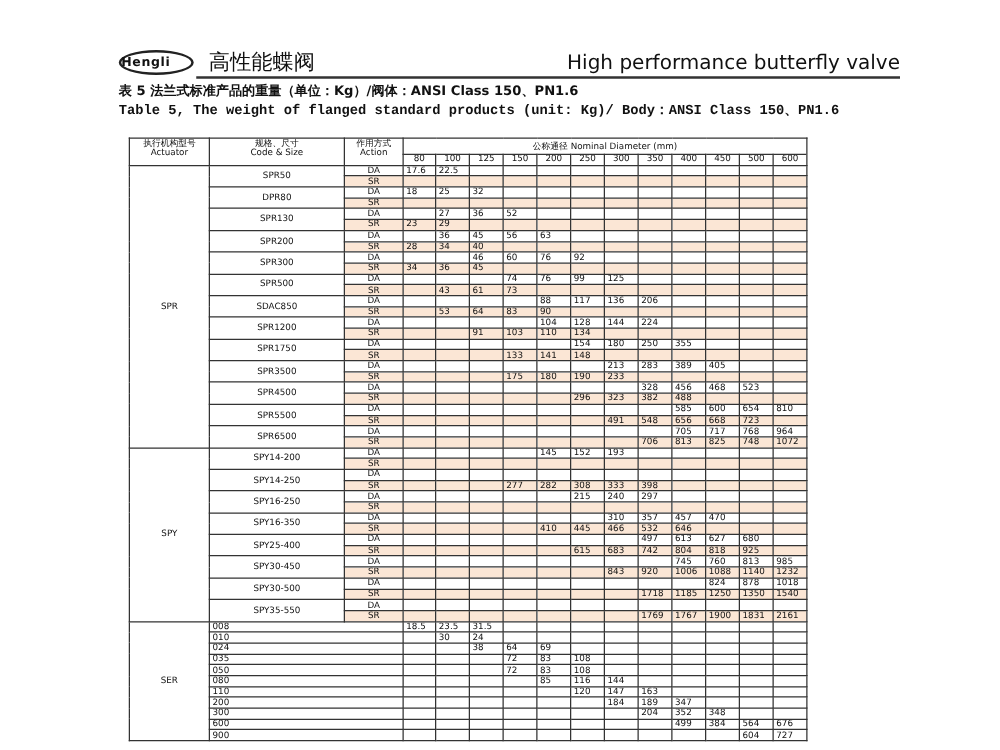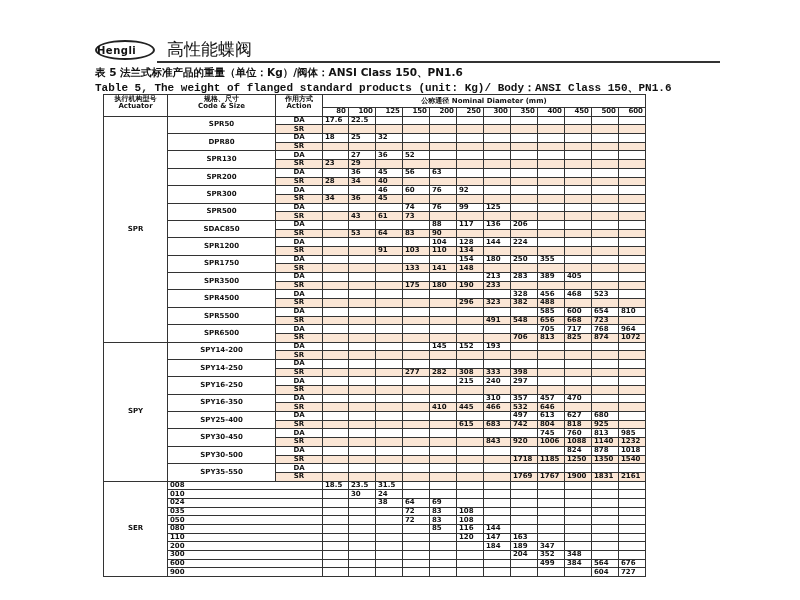--- a/index.html
+++ b/index.html
@@ -4,40 +4,41 @@
 <style>
   html, body { margin: 0; padding: 0; background: #ffffff; }
   body { width: 800px; height: 600px; position: relative; overflow: hidden; font-family: "DejaVu Sans", sans-serif; color: #111; }
   .header { position: absolute; left: 95px; top: 38px; width: 625px; height: 26px; }
   .logo { position: absolute; left: 0; top: 2px; width: 60px; height: 20px; border: 2px solid #222; border-radius: 50%; box-sizing: border-box; display: flex; align-items: center; justify-content: flex-start; font-size: 10px; font-weight: bold; letter-spacing: 0.5px; font-family: "DejaVu Sans", sans-serif; }
   .cn-title { position: absolute; left: 72px; top: 0px; font-size: 17px; font-family: "DejaVu Serif", serif; }
   .en-title { position: absolute; right: 0; top: 2px; font-size: 16px; font-family: "DejaVu Sans", sans-serif; }
   .header-rule { position: absolute; left: 62px; right: 0; top: 23px; border-top: 2px solid #333; }
   .cap1 { position: absolute; left: 95px; top: 66px; font-size: 10.5px; font-weight: bold; white-space: nowrap; }
   .cap2 { position: absolute; left: 95px; top: 80px; font-size: 11px; font-weight: bold; white-space: nowrap; font-family: Liberation Mono, monospace; }
-  table.grid { position: absolute; left: 103px; top: 94px; border-collapse: collapse; font-size: 7px; table-layout: fixed; font-weight: bold; }
+  table.grid { position: absolute; left: 103px; top: 110px; border-collapse: collapse; font-size: 7px; table-layout: fixed; }
   table.grid td { border: 1px solid #333; padding: 0 2px; height: 7.7px; line-height: 7px; overflow: hidden; white-space: nowrap; }
   .th-act, .th-code, .th-action { text-align: center; font-size: 7px; line-height: 7px; vertical-align: top; padding-top: 1px !important; }
   .th-nd { text-align: center; border-bottom: none !important; font-size: 7px; }
-  .dia { text-align: right; font-size: 7px; }
+  .dia { text-align: center; font-size: 7px; }
   .sr td.val, .sr td.act { background: #fbe6d5; }
   .act { text-align: center; }
   .code { text-align: center; font-size: 7px; }
   .fam { text-align: center; font-size: 7px; }
   .val { text-align: left; }
   .sercode { text-align: left; }
 </style>
 </head>
 <body>
 
 <div class="header">
   <div class="logo">
       <span>Hengli</span>
     </div>
   <div class="cn-title">高性能蝶阀</div>
+  <div class="en-title">High performance butterfly valve</div>
   <div class="header-rule"></div>
 </div>
 
 <div class="cap1">表 5 法兰式标准产品的重量（单位：Kg）/阀体：ANSI Class 150、PN1.6</div>
 <div class="cap2">Table 5, The weight of flanged standard products (unit: Kg)/ Body：ANSI Class 150、PN1.6</div>
 
 <table class="grid" id="grid">
   <colgroup>
     <col style="width:64px">
       <col style="width:108px">
@@ -479,21 +480,21 @@
         <td class="val"></td>
         <td class="val"></td>
         <td class="val"></td>
         <td class="val"></td>
         <td class="val"></td>
         <td class="val"></td>
         <td class="val"></td>
         <td class="val">706</td>
         <td class="val">813</td>
         <td class="val">825</td>
-        <td class="val">874</td>
+        <td class="val">748</td>
         <td class="val">1072</td>
       </tr>
       <tr class="da">
         <td class="fam" rowspan="16">SPY</td>
         <td class="code" rowspan="2">SPY14-200</td>
         <td class="act">DA</td>
         <td class="val"></td>
         <td class="val"></td>
         <td class="val"></td>
         <td class="val"></td>

